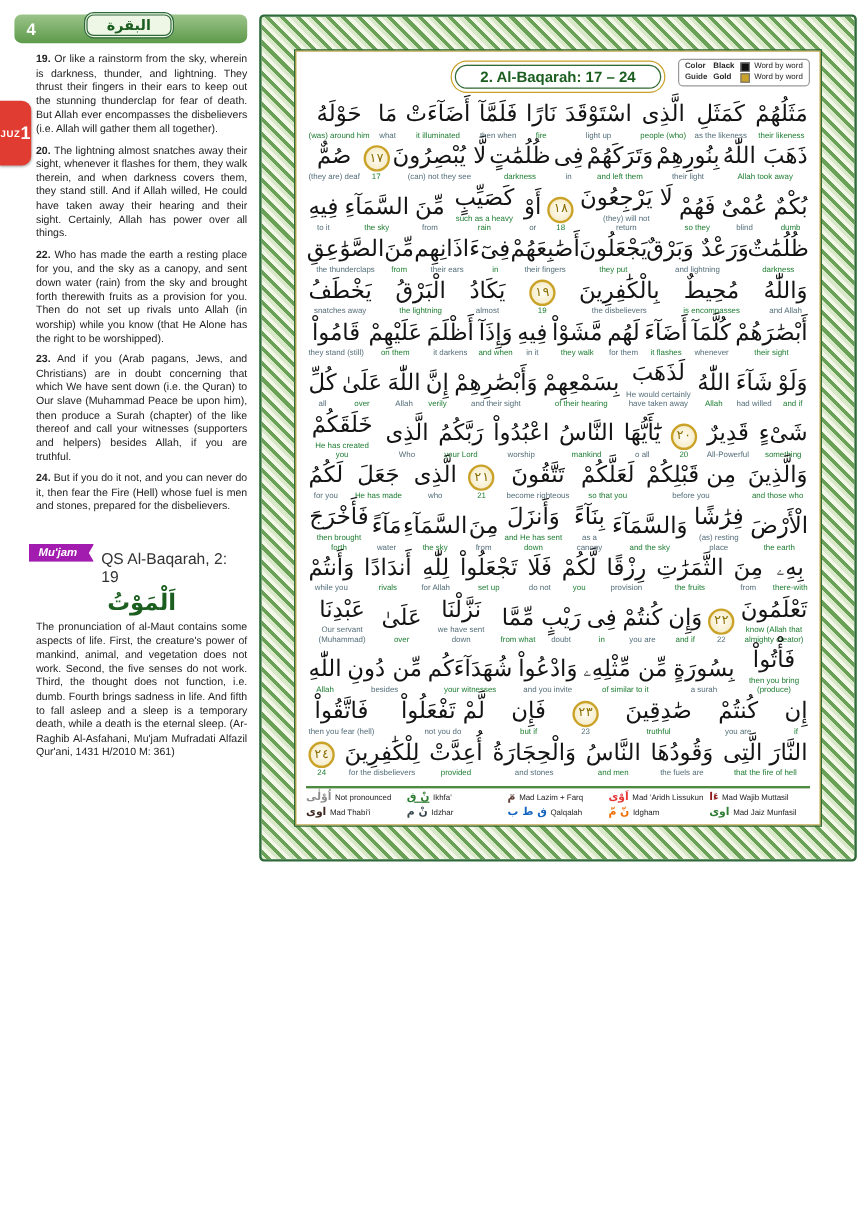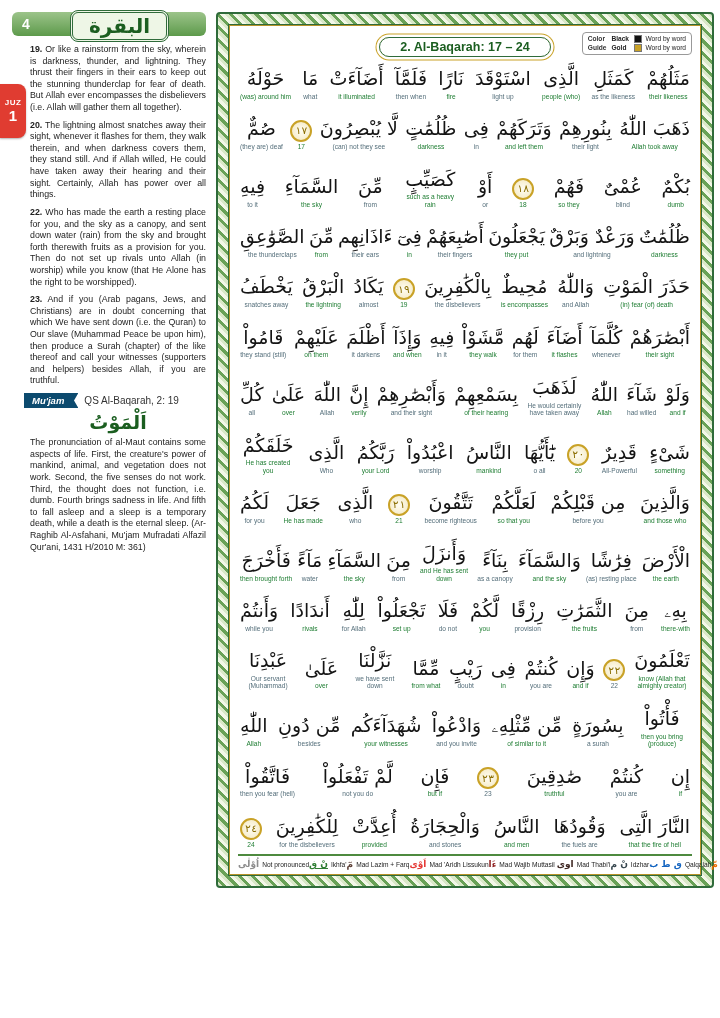--- a/index.html
+++ b/index.html
@@ -8,40 +8,40 @@
     font-family:"Liberation Sans",sans-serif;overflow:hidden;color:#222;
   }
   
   .left-col{position:absolute;left:0;top:0;width:212px;height:1018px;
     box-sizing:border-box;padding:12px 6px 8px 30px;}
   .topbar{position:relative;height:24px;background:linear-gradient(#9cc48a,#5d9a4b);
     border-radius:6px;display:flex;align-items:center;margin-bottom:8px;margin-left:-18px;}
   .pagenum{color:#fff;font-weight:bold;font-size:14px;padding:0 10px;}
   .surah-cartouche{position:absolute;left:58px;top:-2px;border:3px double #2f6b3a;
     background:#eef6e6;border-radius:8px;padding:1px 16px;color:#1b5e20;
-    font-weight:bold;font-size:20px;font-family:"DejaVu Sans",sans-serif;}
+    font-weight:bold;font-size:12px;font-family:"DejaVu Sans",sans-serif;}
   .juz-badge{position:absolute;left:0;top:84px;width:26px;height:54px;background:#e03c31;
-    border-radius:0 8px 8px 0;color:#fff;display:flex;flex-direction:column;
+    border-radius:0 8px 8px 0;color:#fff;display:flex;flex-direction:row;
     align-items:center;justify-content:center;box-shadow:0 1px 2px rgba(0,0,0,.3);}
   .juz-label{font-size:8px;font-weight:bold;letter-spacing:.5px;}
   .juz-num{font-size:15px;font-weight:bold;}
   .trans{font-size:8.8px;line-height:1.32;text-align:justify;}
   .trans p{margin:0 0 6px 0;}
   .trans b{font-weight:bold;}
   .mujam-bar{display:flex;align-items:center;gap:6px;margin:6px 0 3px -6px;}
-  .mujam-label{background:#0c4a6e;color:#fff;font-weight:bold;font-style:italic;
+  .mujam-label{background:#a21caf;color:#fff;font-weight:bold;font-style:italic;
     font-size:9.5px;padding:2px 14px 2px 8px;
     clip-path:polygon(0 0,100% 0,92% 50%,100% 100%,0 100%);}
-  .mujam-ref{font-size:10px;color:#333;}
+  .mujam-ref{font-size:13px;color:#333;margin-top:24px;}
   .mujam-arabic{text-align:center;font-size:19px;color:#1b5e20;font-weight:bold;
     margin:0 0 4px;font-family:"DejaVu Sans",sans-serif;}
   .mujam-body{font-size:8.8px;line-height:1.32;text-align:justify;}
   
-  .main{position:absolute;left:216px;top:12px;width:498px;height:876px;box-sizing:border-box;
-    border:2px solid #2f6b3a;border-radius:4px;padding:11px;
+  .main{position:absolute;left:216px;top:12px;width:498px;height:706px;box-sizing:border-box;
+    border:2px solid #2f6b3a;border-radius:4px;padding:28px;
     background:
       repeating-linear-gradient(45deg,#d9e8c8 0 3px,#69a257 3px 6px,#f2f7e8 6px 9px);}
   .main-inner{background:#fff;border:1.5px solid #b69329;outline:1px solid #2f6b3a;
     height:100%;box-sizing:border-box;padding:6px 8px 5px;display:flex;flex-direction:column;}
   .main-header{position:relative;height:30px;flex:0 0 auto;display:flex;
     align-items:center;justify-content:center;}
   .title-pill{border:1.5px solid #2f6b3a;box-shadow:0 0 0 2.5px #fff,0 0 0 3.5px #c9a227;
     border-radius:14px;padding:2px 20px;color:#1b5e20;font-weight:bold;font-size:12.5px;}
   .color-guide{position:absolute;right:0;top:0;border:1px solid #999;border-radius:4px;
     background:#fff;display:flex;align-items:center;gap:5px;padding:2px 5px;font-size:6.6px;}
@@ -59,41 +59,42 @@
     font-family:"DejaVu Sans",sans-serif;}
   .ayah{width:22px;height:22px;border-radius:50%;border:2px solid #c9a227;
     background:radial-gradient(#fffdf4,#f3e7bd);display:flex;align-items:center;
     justify-content:center;font-size:10.5px;color:#8a6d00;box-sizing:border-box;
     font-family:Liberation Mono, monospace;}
   .gloss{font-size:6.6px;text-align:center;max-width:56px;line-height:1.12;}
   .g0{color:#1e7d32;}
   .g1{color:#546e7a;}
   
   .flegend{flex:0 0 auto;border-top:2px solid #4e8a3f;margin-top:4px;padding-top:3px;
-    display:flex;flex-direction:row;gap:2px;}
+    display:flex;flex-direction:column;gap:2px;}
   .flrow{display:flex;justify-content:space-between;}
   .flitem{display:flex;align-items:center;gap:3px;font-size:6.6px;color:#222;flex:1;}
   .flsample{font-size:9px;font-weight:bold;font-family:"DejaVu Sans",sans-serif;white-space:nowrap;}
   .fllabel{white-space:nowrap;}
 </style>
 </head>
 <body>
 
 <div class="page">
 
   <div class="left-col">
     <div class="topbar">
       <span class="pagenum">4</span>
       <span class="surah-cartouche">البقرة</span>
     </div>
     <div class="trans">
         <p class="tpara"><b class="tnum">19.</b> Or like a rainstorm from the sky, wherein is darkness, thunder, and lightning. They thrust their fingers in their ears to keep out the stunning thunderclap for fear of death. But Allah ever encompasses the disbelievers (i.e. Allah will gather them all together).</p>
         <p class="tpara"><b class="tnum">20.</b> The lightning almost snatches away their sight, whenever it flashes for them, they walk therein, and when darkness covers them, they stand still. And if Allah willed, He could have taken away their hearing and their sight. Certainly, Allah has power over all things.</p>
         <p class="tpara"><b class="tnum">22.</b> Who has made the earth a resting place for you, and the sky as a canopy, and sent down water (rain) from the sky and brought forth therewith fruits as a provision for you. Then do not set up rivals unto Allah (in worship) while you know (that He Alone has the right to be worshipped).</p>
         <p class="tpara"><b class="tnum">23.</b> And if you (Arab pagans, Jews, and Christians) are in doubt concerning that which We have sent down (i.e. the Quran) to Our slave (Muhammad Peace be upon him), then produce a Surah (chapter) of the like thereof and call your witnesses (supporters and helpers) besides Allah, if you are truthful.</p>
+        <p class="tpara"><b class="tnum">24.</b> But if you do it not, and you can never do it, then fear the Fire (Hell) whose fuel is men and stones, prepared for the disbelievers.</p>
       </div>
     <div class="mujam">
       <div class="mujam-bar">
         <span class="mujam-label">Mu'jam</span>
         <span class="mujam-ref">QS Al-Baqarah, 2: 19</span>
       </div>
       <div class="mujam-arabic">اَلْمَوْتُ</div>
       <div class="mujam-body">The pronunciation of al-Maut contains some aspects of life. First, the creature's power of mankind, animal, and vegetation does not work. Second, the five senses do not work. Third, the thought does not function, i.e. dumb. Fourth brings sadness in life. And fifth to fall asleep and a sleep is a temporary death, while a death is the eternal sleep. (Ar-Raghib Al-Asfahani, Mu'jam Mufradati Alfazil Qur'ani, 1431 H/2010 M: 361)</div>
     </div>
   </div>
@@ -206,20 +207,24 @@
             </div>
             <div class="qword">
               <div class="ar">عُمْىٌ</div>
               <div class="gloss g1" dir="ltr">blind</div>
             </div>
             <div class="qword">
               <div class="ar">فَهُمْ</div>
               <div class="gloss g0" dir="ltr">so they</div>
             </div>
             <div class="qword">
+              <div class="ar">لَا يَرْجِعُونَ</div>
+              <div class="gloss g1" dir="ltr">(they) will not return</div>
+            </div>
+            <div class="qword">
               <div class="ayah">١٨</div>
               <div class="gloss g0" dir="ltr">18</div>
             </div>
             <div class="qword">
               <div class="ar">أَوْ</div>
               <div class="gloss g1" dir="ltr">or</div>
             </div>
             <div class="qword">
               <div class="ar">كَصَيِّبٍ</div>
               <div class="gloss g0" dir="ltr">such as a heavy rain</div>
@@ -265,24 +270,20 @@
             <div class="qword">
               <div class="ar">مِّنَ</div>
               <div class="gloss g0" dir="ltr">from</div>
             </div>
             <div class="qword">
               <div class="ar">الصَّوَٰعِقِ</div>
               <div class="gloss g1" dir="ltr">the thunderclaps</div>
             </div>
           </div>
           <div class="qline" dir="rtl">
-            <div class="qword">
-              <div class="ar">حَذَرَ الْمَوْتِ</div>
-              <div class="gloss g0" dir="ltr">(in) fear (of) death</div>
-            </div>
             <div class="qword">
               <div class="ar">وَاللّٰهُ</div>
               <div class="gloss g1" dir="ltr">and Allah</div>
             </div>
             <div class="qword">
               <div class="ar">مُحِيطٌ</div>
               <div class="gloss g0" dir="ltr">is encompasses</div>
             </div>
             <div class="qword">
               <div class="ar">بِالْكَٰفِرِينَ</div>

